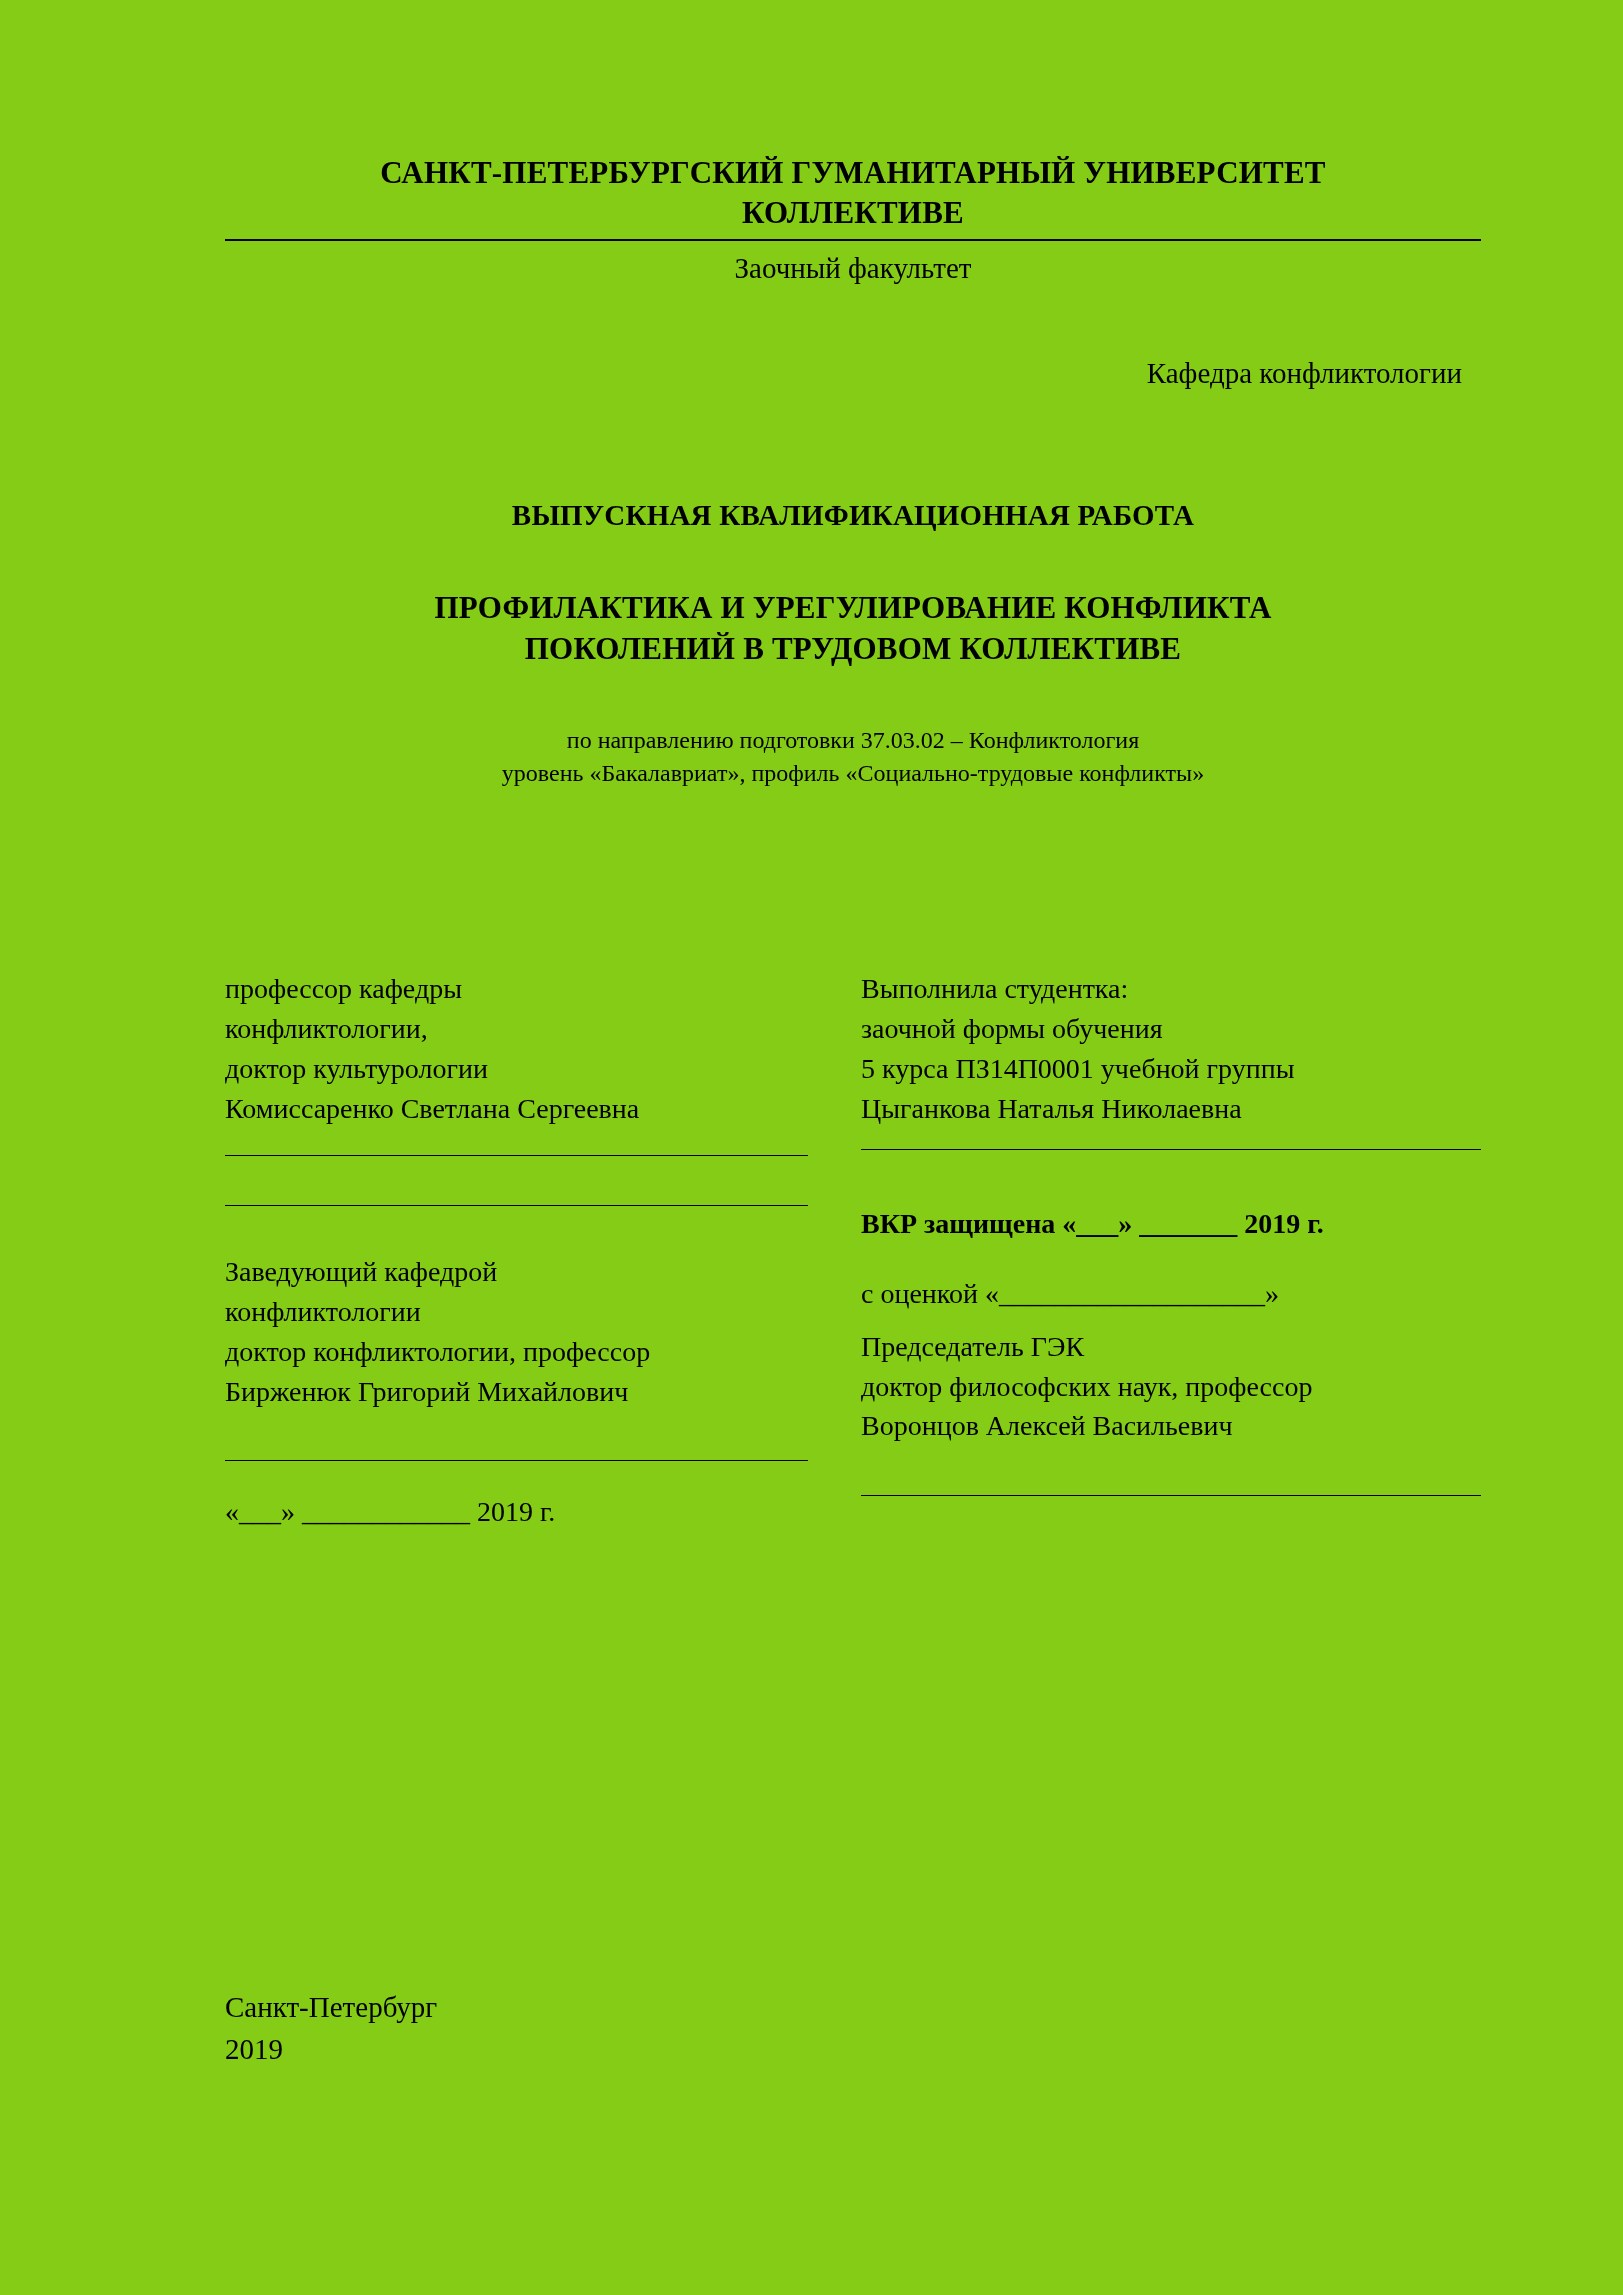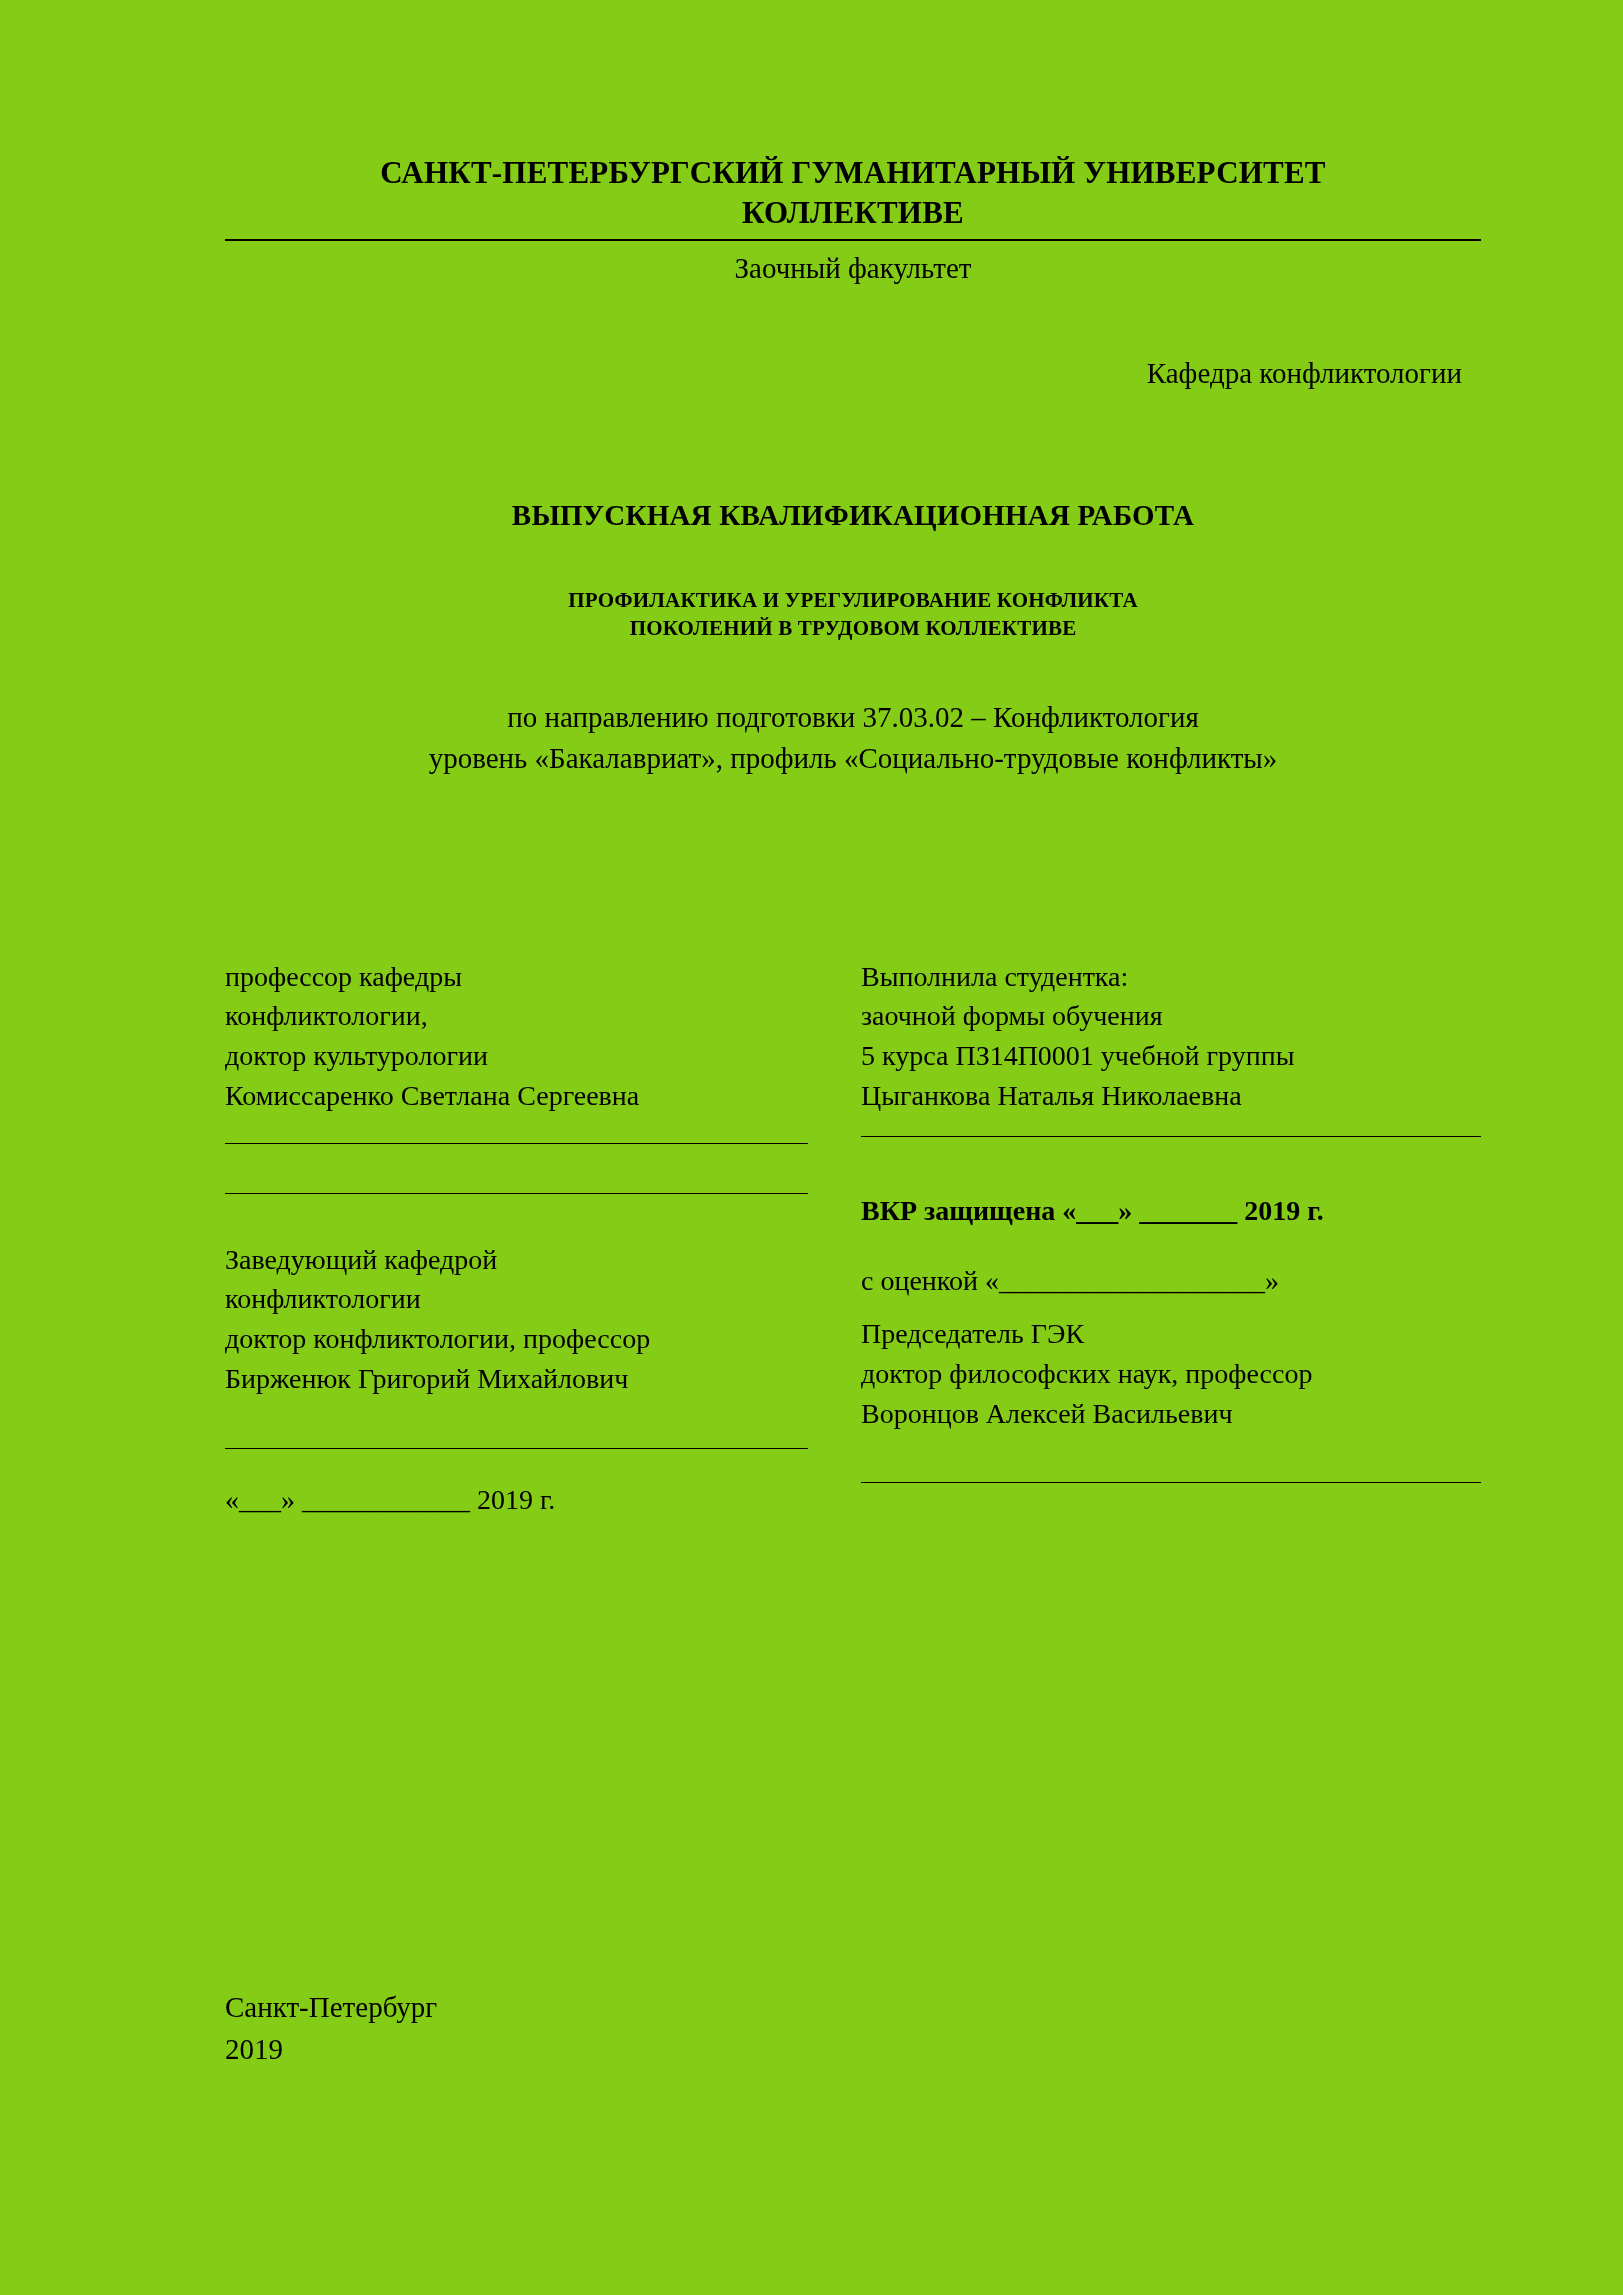--- a/index.html
+++ b/index.html
@@ -63,30 +63,30 @@
   .work-type {
     text-align: center;
     font-weight: bold;
     font-size: 29px;
     margin-top: 109px;
     letter-spacing: 0.2px;
   }
   .work-title {
     text-align: center;
     font-weight: bold;
-    font-size: 21px;
+    font-size: 31px;
     line-height: 1.33;
     margin-top: 55px;
     letter-spacing: 0.2px;
   }
   .work-title .t2 { display: block; }
 
   .direction {
     text-align: center;
-    font-size: 29px;
+    font-size: 24px;
     line-height: 1.38;
     margin-top: 55px;
   }
   .direction .d2 { display: block; }
 
   
   .sig-area {
     margin-top: 179px;
     position: relative;
     width: 100%;

